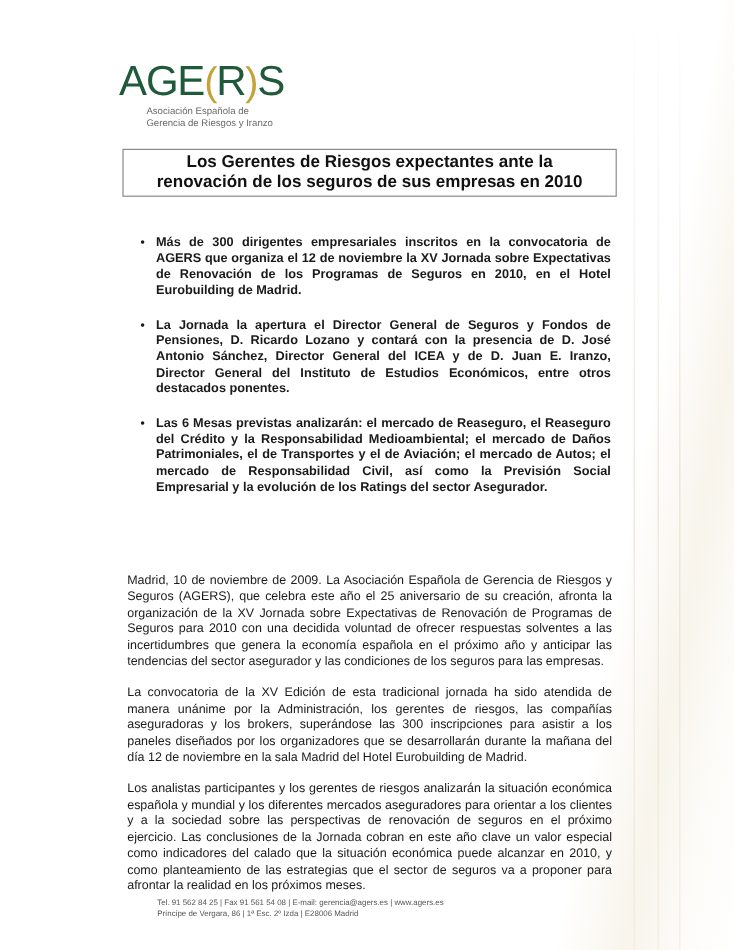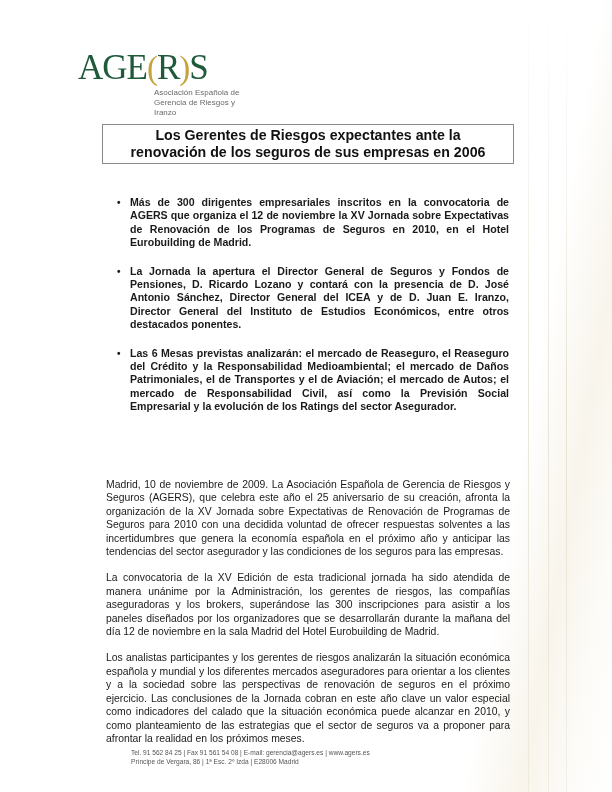--- a/index.html
+++ b/index.html
@@ -15,27 +15,28 @@
       linear-gradient(100deg, rgba(255,255,255,0) 0%, rgba(255,255,255,0) 80%, rgba(243,236,220,0.55) 88%, rgba(248,244,234,0.35) 94%, rgba(255,255,255,0) 100%);
     pointer-events: none;
   }
   .bg-streak {
     position: absolute; top: 0; width: 1px; height: 792px;
     background: linear-gradient(to bottom, rgba(215,205,180,0), rgba(215,205,180,0.5), rgba(215,205,180,0.25));
     pointer-events: none;
   }
   .logo { position: absolute; left: 78px; top: 50px; width: 180px; }
   .logo-mark {
-    font-family: Liberation Serif, serif;
+    font-family: Liberation Sans, sans-serif;
     font-size: 35px; line-height: 36px; color: #1f5a3b; letter-spacing: -1px;
     white-space: nowrap;
+    text-align: center;
   }
   .logo-mark .paren { color: #c4a43a; font-size: 33px; }
   .logo-sub {
-    margin-left: 76px; margin-top: 2px;
+    margin-left: 44px; margin-top: 2px;
     font-size: 8px; line-height: 10px; color: #6a6a6a;
   }
   .title-box {
     position: absolute; left: 102px; top: 124px; width: 412px; height: 40px;
     border: 1px solid #8a8a8a; box-sizing: border-box;
     display: flex; flex-direction: column; align-items: center; justify-content: center;
     font-weight: bold; font-size: 14.2px; line-height: 17px; text-align: left; color: #111;
   }
   .bullets { position: absolute; left: 117px; top: 196px; width: 392px; }
   .bullet {
@@ -65,21 +66,21 @@
 <div class="logo">
   <div class="logo-mark"><span>AGE</span><span class="paren">(</span><span>R</span><span class="paren">)</span><span>S</span></div>
   <div class="logo-sub">
     <div>Asociación Española de</div>
     <div>Gerencia de Riesgos y Iranzo</div>
   </div>
 </div>
 
 <div class="title-box">
   <div>Los Gerentes de Riesgos expectantes ante la</div>
-  <div>renovación de los seguros de sus empresas en 2006</div>
+  <div>renovación de los seguros de sus empresas en 2010</div>
 </div>
 
 <div class="bullets">
   <div class="bullet">
     <span class="bullet-dot">•</span>
     <span class="bullet-text">Más de 300 dirigentes empresariales inscritos en la convocatoria de AGERS que organiza el 12 de noviembre la XV Jornada sobre Expectativas de Renovación de los Programas de Seguros en 2010, en el Hotel Eurobuilding de Madrid.</span>
   </div>
   <div class="bullet">
     <span class="bullet-dot">•</span>
     <span class="bullet-text">La Jornada la apertura el Director General de Seguros y Fondos de Pensiones, D. Ricardo Lozano y contará con la presencia de D. José Antonio Sánchez, Director General del ICEA y de D. Juan E. Iranzo, Director General del Instituto de Estudios Económicos, entre otros destacados ponentes.</span>

